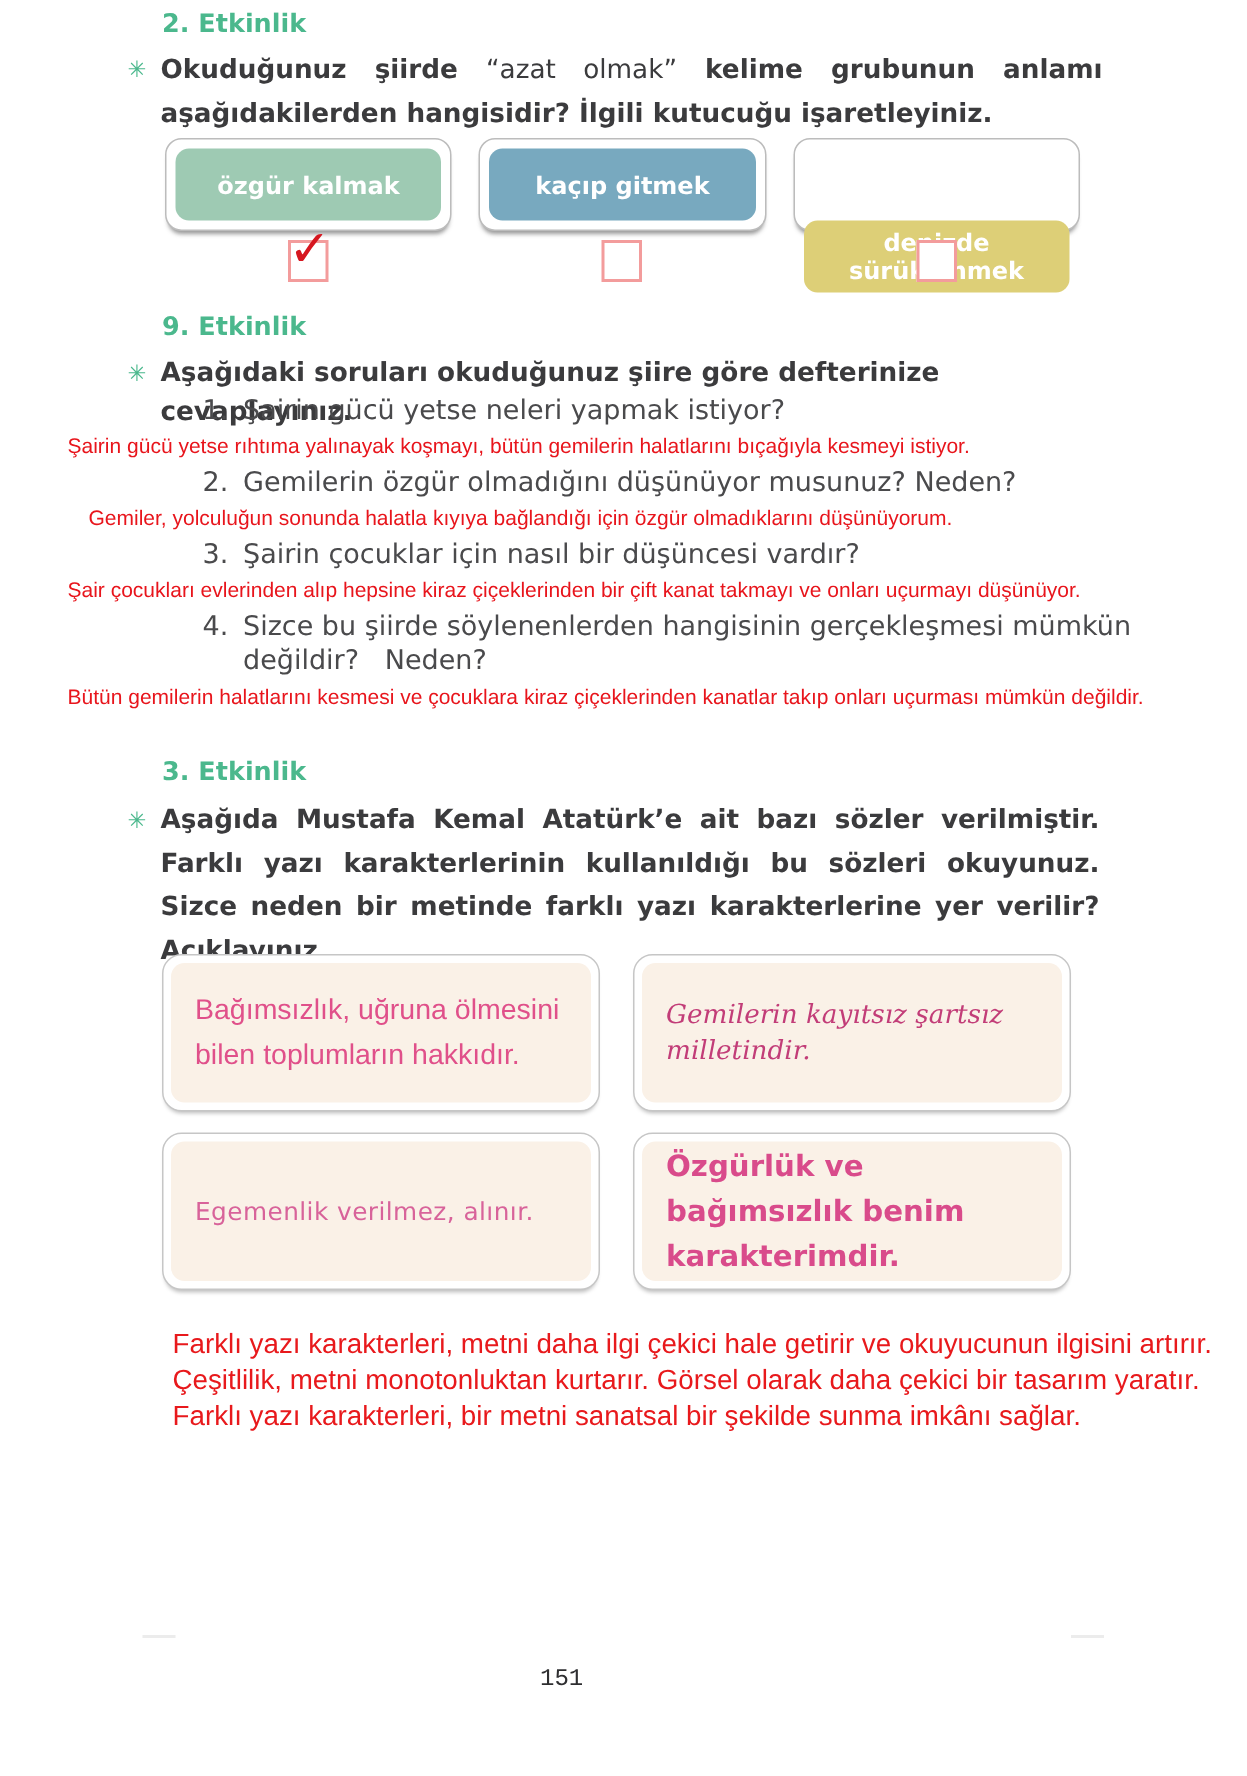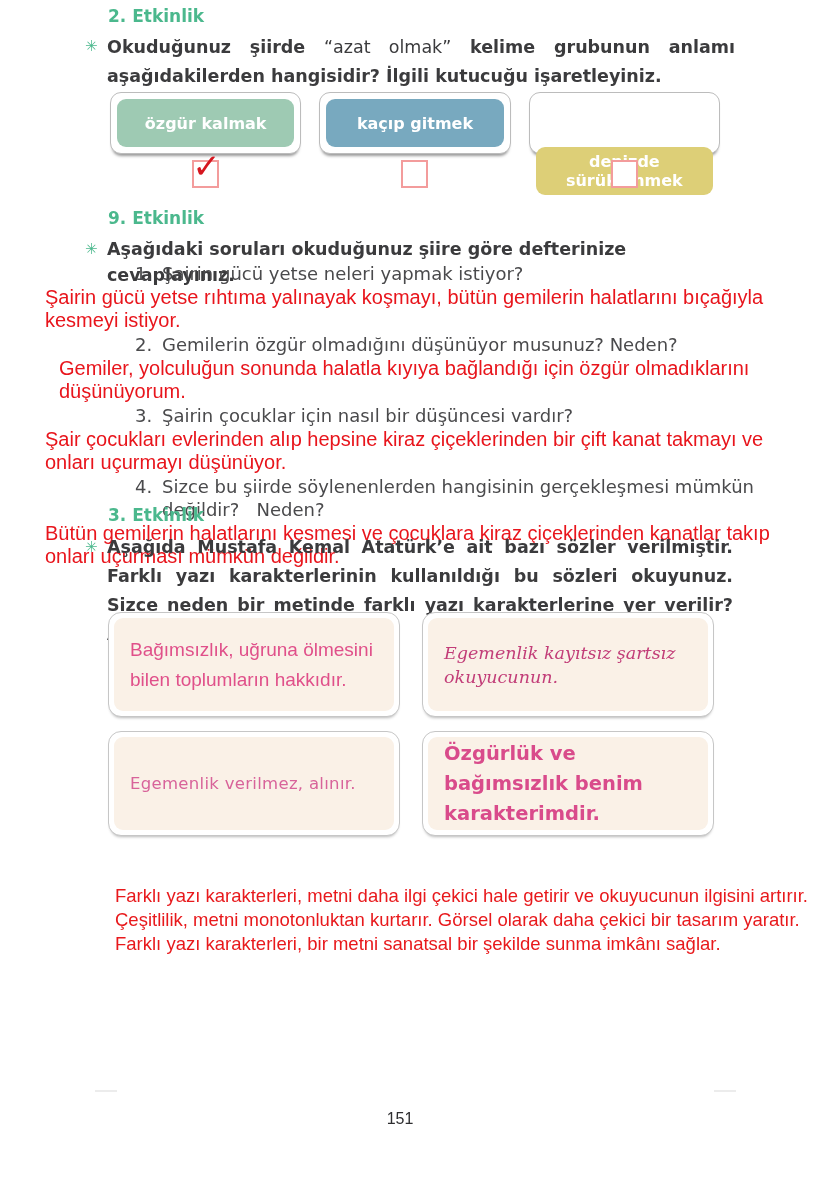--- a/index.html
+++ b/index.html
@@ -59,26 +59,26 @@
   .qa{position:absolute;left:45px;top:262px;width:772px;
       font-size:18.5px;line-height:23px;color:#4a4a4c;}
   .qa .q{
     margin-left:90px;display:flex;
     font-family:"DejaVu Sans", sans-serif;font-size:18px;
     white-space:pre-wrap;margin-bottom:1px;
   }
   .qa .q .num{flex:0 0 27px;}
   .qa .a{
     color:#e8151c;font-family:"Liberation Sans", sans-serif;
-    font-size:20px;line-height:23px;margin-bottom:1px;
+    font-size:14px;line-height:23px;margin-bottom:1px;
   }
   .qa .item:nth-child(2) .a{margin-left:14px;}
   
   .quotes{
-    position:absolute;left:108px;top:612px;width:606px;
+    position:absolute;left:108px;top:636px;width:606px;
     display:grid;grid-template-columns:1fr 1fr;column-gap:22px;row-gap:14px;
   }
   .quote-card{
     height:105px;background:#fff;
     border:1.5px solid #c6c6c6;border-radius:13px;
     padding:5px;box-sizing:border-box;
     box-shadow:0 3px 3px -2px rgba(0,0,0,.28);
   }
   .quote-inner{
     width:100%;height:100%;border-radius:9px;background:#faf1e7;
@@ -95,21 +95,21 @@
             font-size:16.5px;letter-spacing:.3px;}
   
   .final-answer{
     position:absolute;left:115px;top:884px;width:697px;
     color:#e8191c;font-family:"Liberation Sans", sans-serif;
     font-size:18.5px;line-height:24px;
   }
   .faint-rule{position:absolute;top:1090px;width:22px;height:2px;background:#ececec;}
   .page-number{
     position:absolute;left:360px;top:1110px;width:80px;
-    text-align:center;font-family:Liberation Sans, sans-serif;
+    text-align:left;font-family:Liberation Mono, monospace;
     font-size:16px;color:#2e2e30;
   }
 </style>
 </head>
 <body>
 
 <div class="page">
 
   <div class="heading" style="top:6px;">2. Etkinlik</div>
 
@@ -194,21 +194,21 @@
   </div>
 
   <div class="quotes">
     <div class="quote-card">
       <div class="quote-inner">
           <span class="q-plain">Bağımsızlık, uğruna ölmesini bilen toplumların hakkıdır.</span>
         </div>
     </div>
     <div class="quote-card">
       <div class="quote-inner">
-          <span class="q-script">Egemenlik kayıtsız şartsız okuyucunun.</span>
+          <span class="q-script">Gemilerin kayıtsız şartsız milletindir.</span>
         </div>
     </div>
     <div class="quote-card">
       <div class="quote-inner">
           <span class="q-casual">Egemenlik verilmez, alınır.</span>
         </div>
     </div>
     <div class="quote-card">
       <div class="quote-inner">
           <span class="q-bold">Özgürlük ve bağımsızlık benim karakterimdir.</span>

